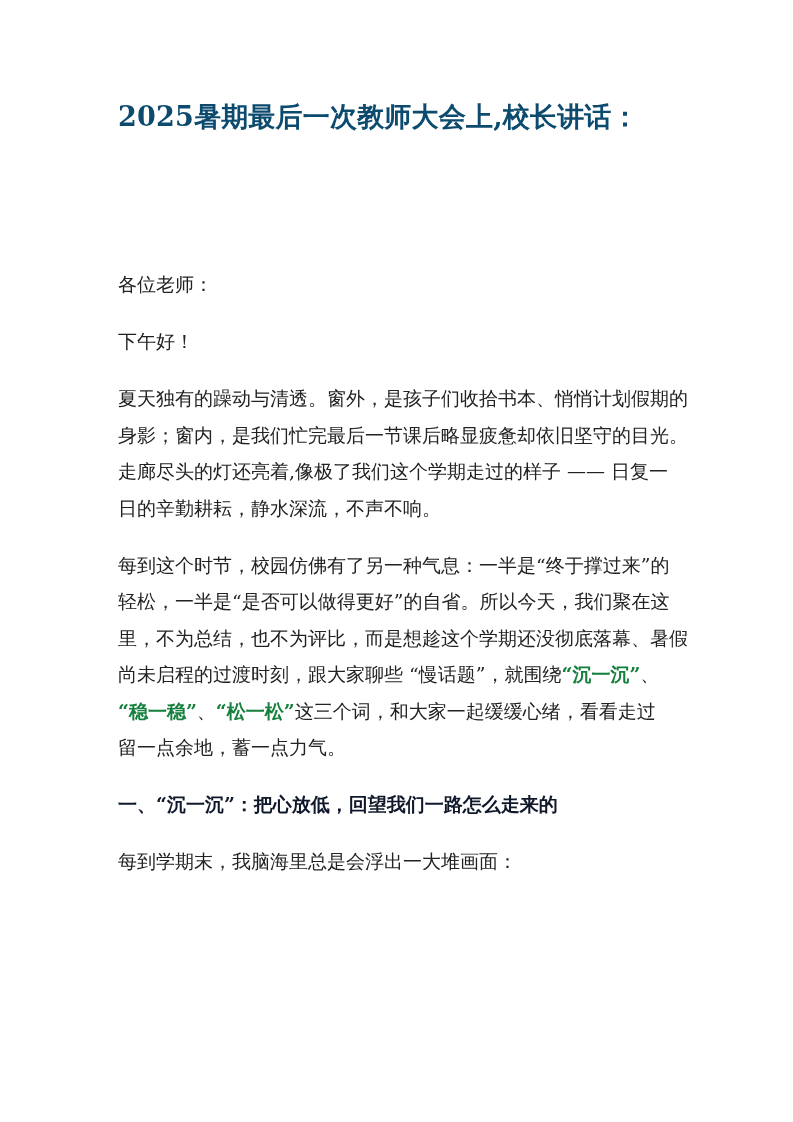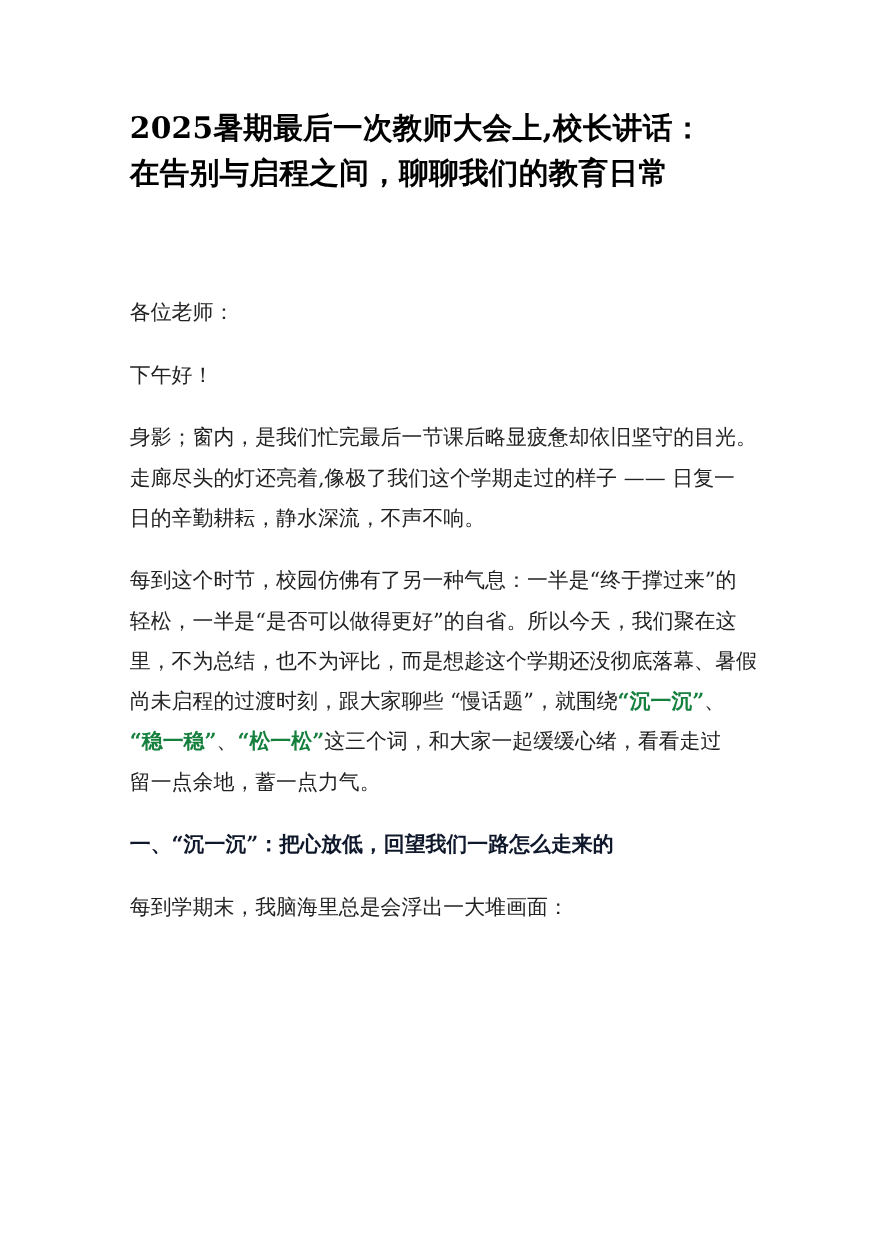--- a/index.html
+++ b/index.html
@@ -22,21 +22,21 @@
   }
   .title {
     position: absolute;
     top: 96px;
     left: 0;
     width: 580px;
     font-family: "DejaVu Serif", "Liberation Serif", serif;
     font-weight: bold;
     font-size: 27px;
     line-height: 41px;
-    color: #000000;
+    color: #0c4a6e;
     margin: 0;
     letter-spacing: 0.2px;
   }
   .title span { display: block; white-space: nowrap; }
   .body {
     position: absolute;
     top: 266px;
     left: 0;
     width: 560px;
     font-family: "DejaVu Serif", "Liberation Serif", serif;
@@ -56,30 +56,30 @@
     color: #0f172a;
   }
 </style>
 </head>
 <body>
 
 <div class="page">
 
   <h1 class="title">
     <span>2025暑期最后一次教师大会上,校长讲话：</span>
-    <span>在告别与启程之间，聊聊我们的教育日常</span>
   </h1>
 
   <div class="body">
 
     <p>各位老师：</p>
 
     <p>下午好！</p>
 
     <p>
+      <span class="line">夏天独有的躁动与清透。窗外，是孩子们收拾书本、悄悄计划假期的</span>
       <span class="line">身影；窗内，是我们忙完最后一节课后略显疲惫却依旧坚守的目光。</span>
       <span class="line">走廊尽头的灯还亮着,像极了我们这个学期走过的样子 —— 日复一</span>
       <span class="line">日的辛勤耕耘，静水深流，不声不响。</span>
     </p>
 
     <p>
       <span class="line">每到这个时节，校园仿佛有了另一种气息：一半是“终于撑过来”的</span>
       <span class="line">轻松，一半是“是否可以做得更好”的自省。所以今天，我们聚在这</span>
       <span class="line">里，不为总结，也不为评比，而是想趁这个学期还没彻底落幕、暑假</span>
       <span class="line"><span>尚未启程的过渡时刻，跟大家聊些 “慢话题”，就围绕</span><b>“沉一沉”</b><span>、</span></span>

